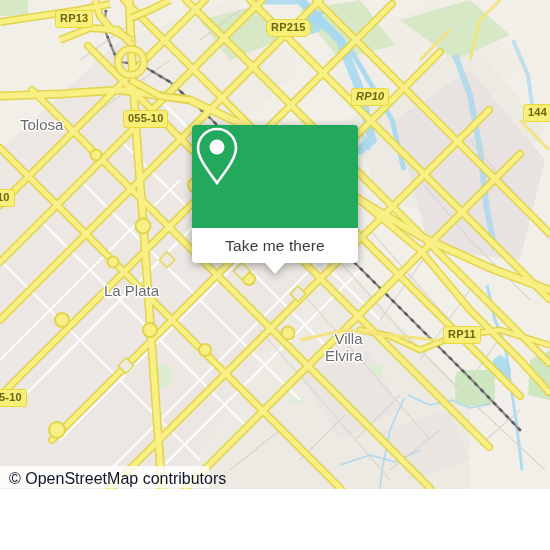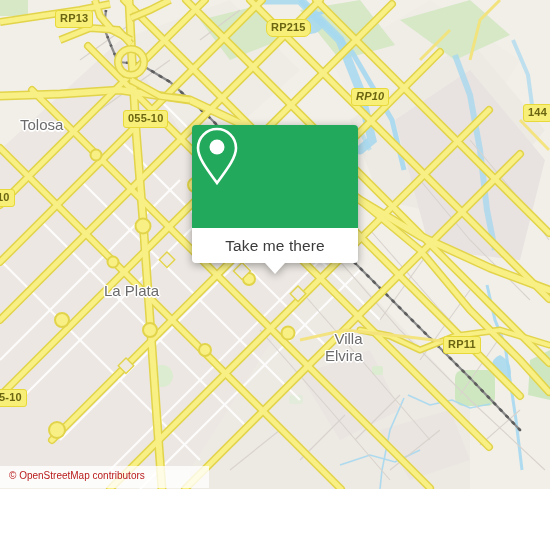--- a/index.html
+++ b/index.html
@@ -76,21 +76,21 @@
     border-top:11px solid #ffffff;
   }
 
   
   .attrib-strip{
     position:absolute;left:0;top:466px;width:209px;height:22px;
     background:rgba(255,255,255,.78);
   }
   .attrib-text{
     position:absolute;left:9px;top:470px;
-    color:#b91c1c;font-size:10px;white-space:nowrap;
+    color:#0f172a;font-size:16px;white-space:nowrap;
   }
 
   
   .footer{
     position:absolute;left:0;top:489px;width:550px;height:61px;
     background:#ffffff;
   }
 </style>
 </head>
 <body>
@@ -293,21 +293,21 @@
         <path d="M520,120 L549,150"></path>
       </g>
     </svg>
 
     <div class="shield" style="left:55px;top:10px;">RP13</div>
     <div class="shield" style="left:266px;top:19px;border-radius:7px;">RP215</div>
     <div class="shield" style="left:123px;top:66px;margin-top:44px;">055-10</div>
     <div class="shield" style="left:351px;top:88px;font-style:italic;">RP10</div>
     <div class="shield" style="left:523px;top:104px;">144</div>
     <div class="shield" style="left:-8px;top:189px;">10</div>
-    <div class="shield" style="left:443px;top:336px;">RP11</div>
+    <div class="shield" style="left:443px;top:326px;">RP11</div>
     <div class="shield" style="left:-6px;top:389px;">5-10</div>
 
     <div class="place" style="left:20px;top:116px;text-align:right;">Tolosa</div>
     <div class="place" style="left:104px;top:282px;">La Plata</div>
     <div class="place two-line" style="left:325px;top:330px;">
       <div>Villa</div>
       <div>Elvira</div>
     </div>
 
     <div class="callout">

